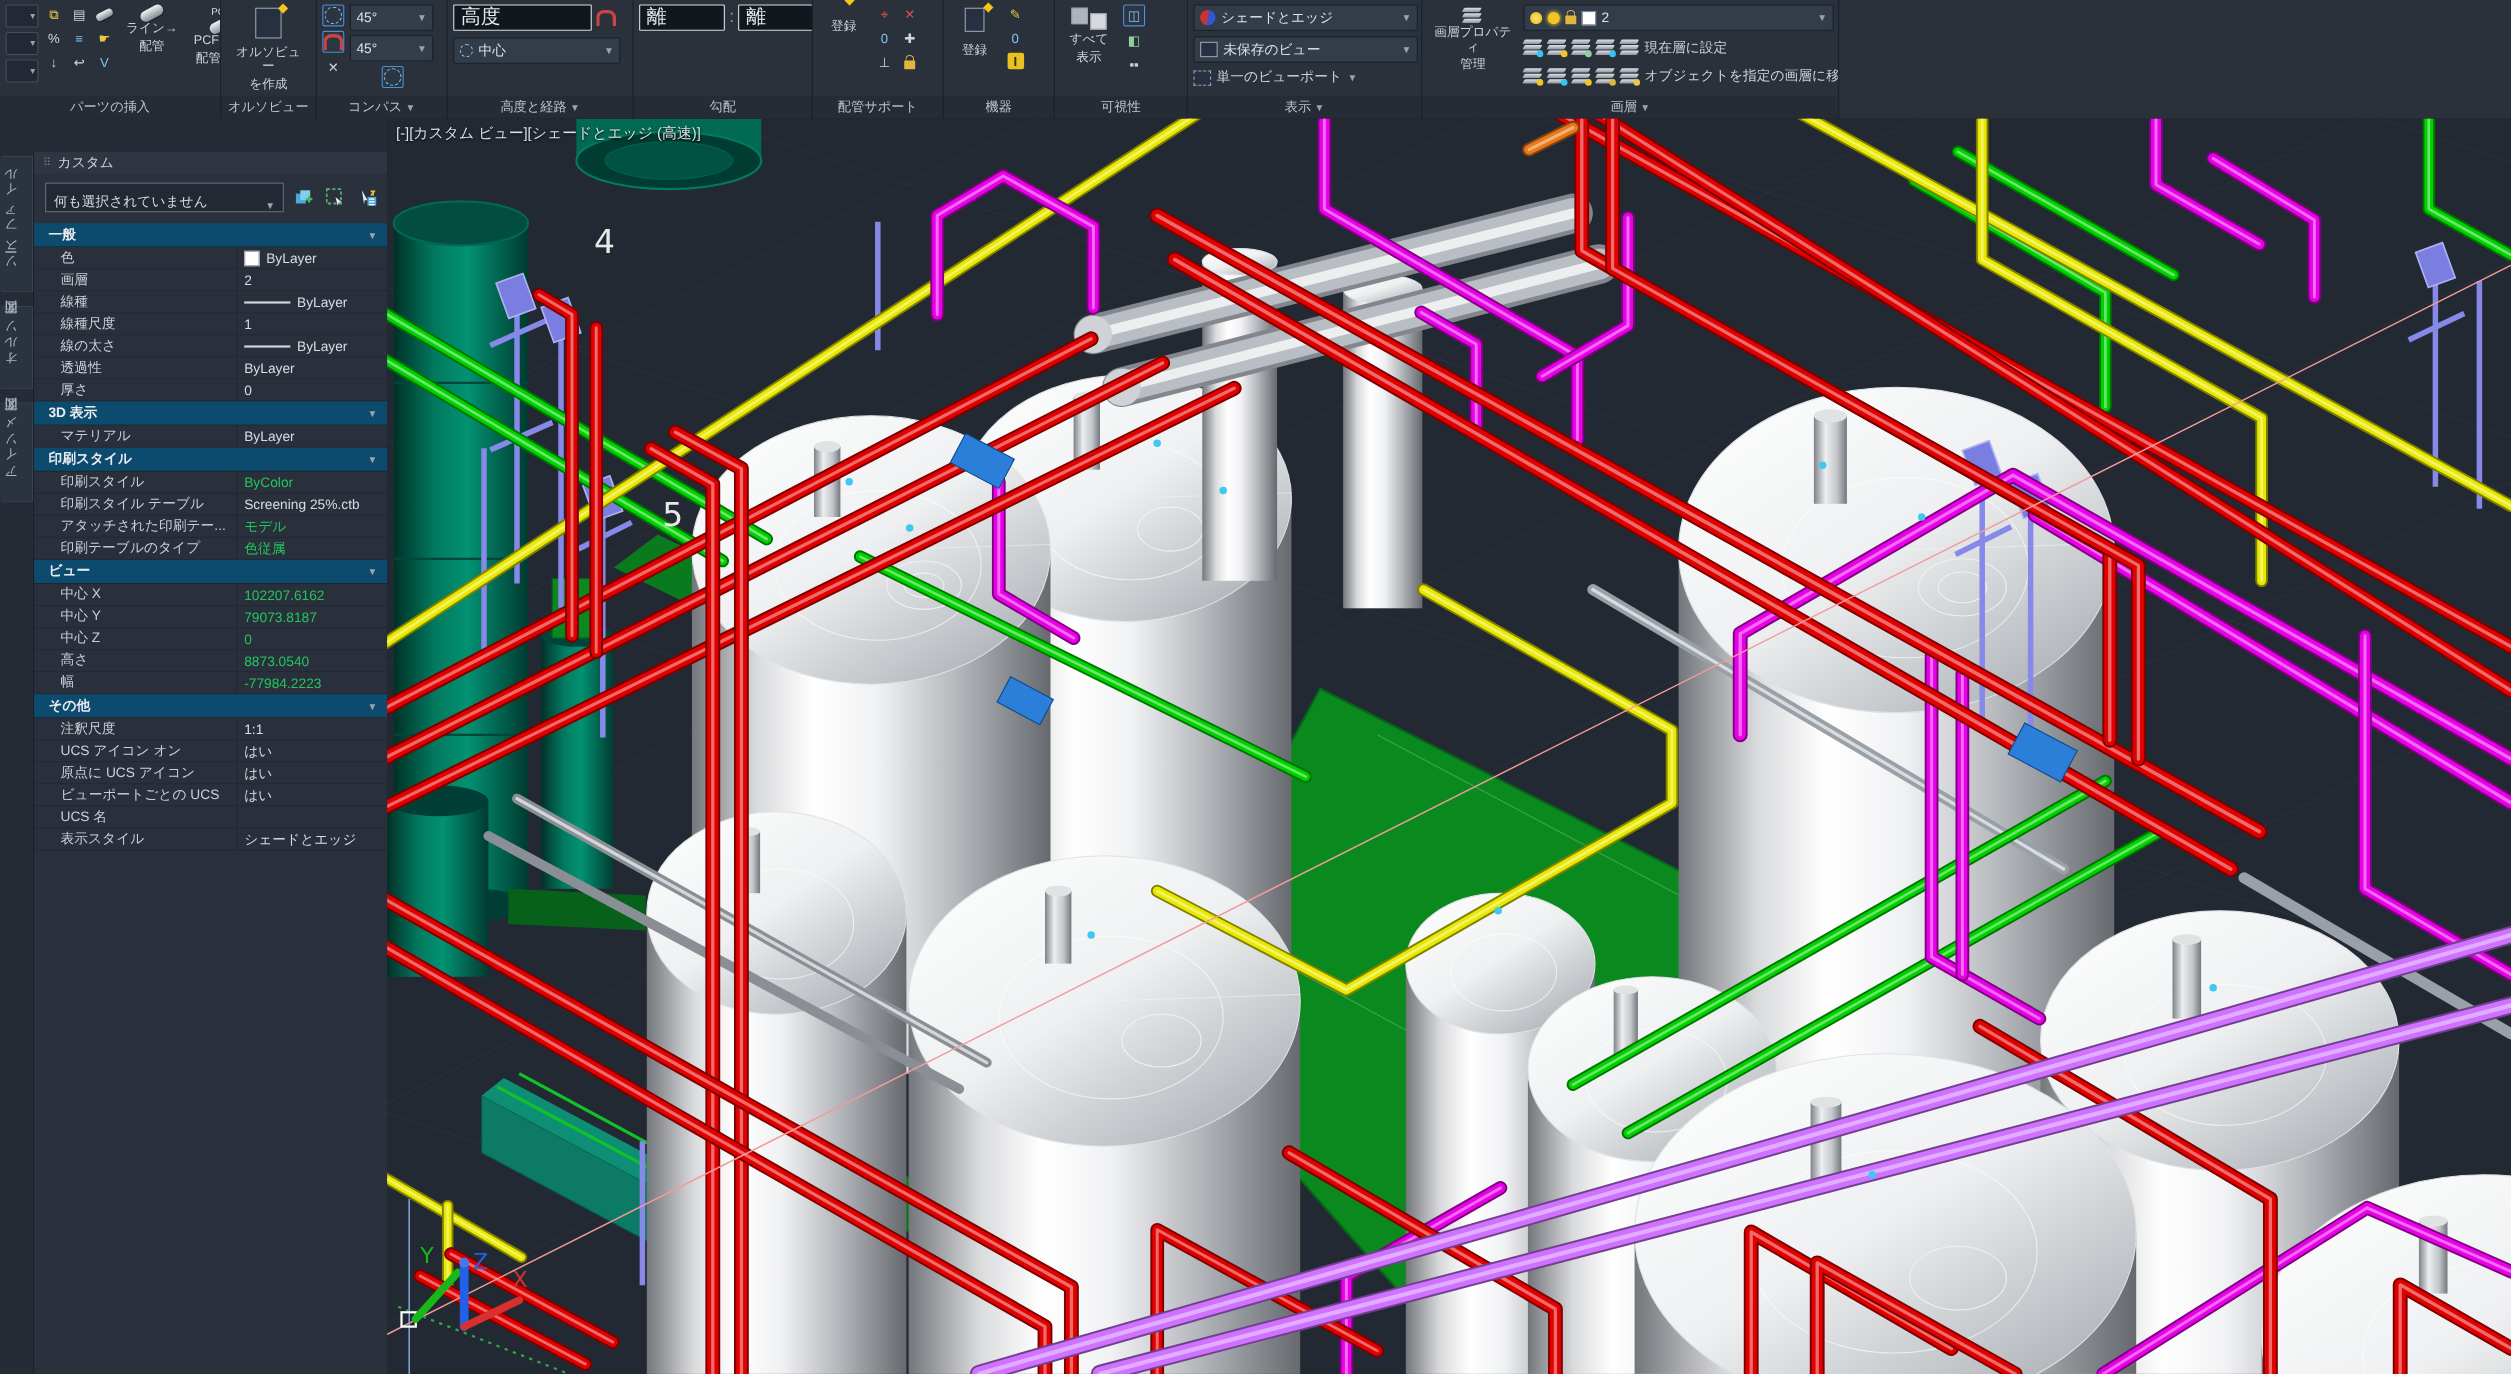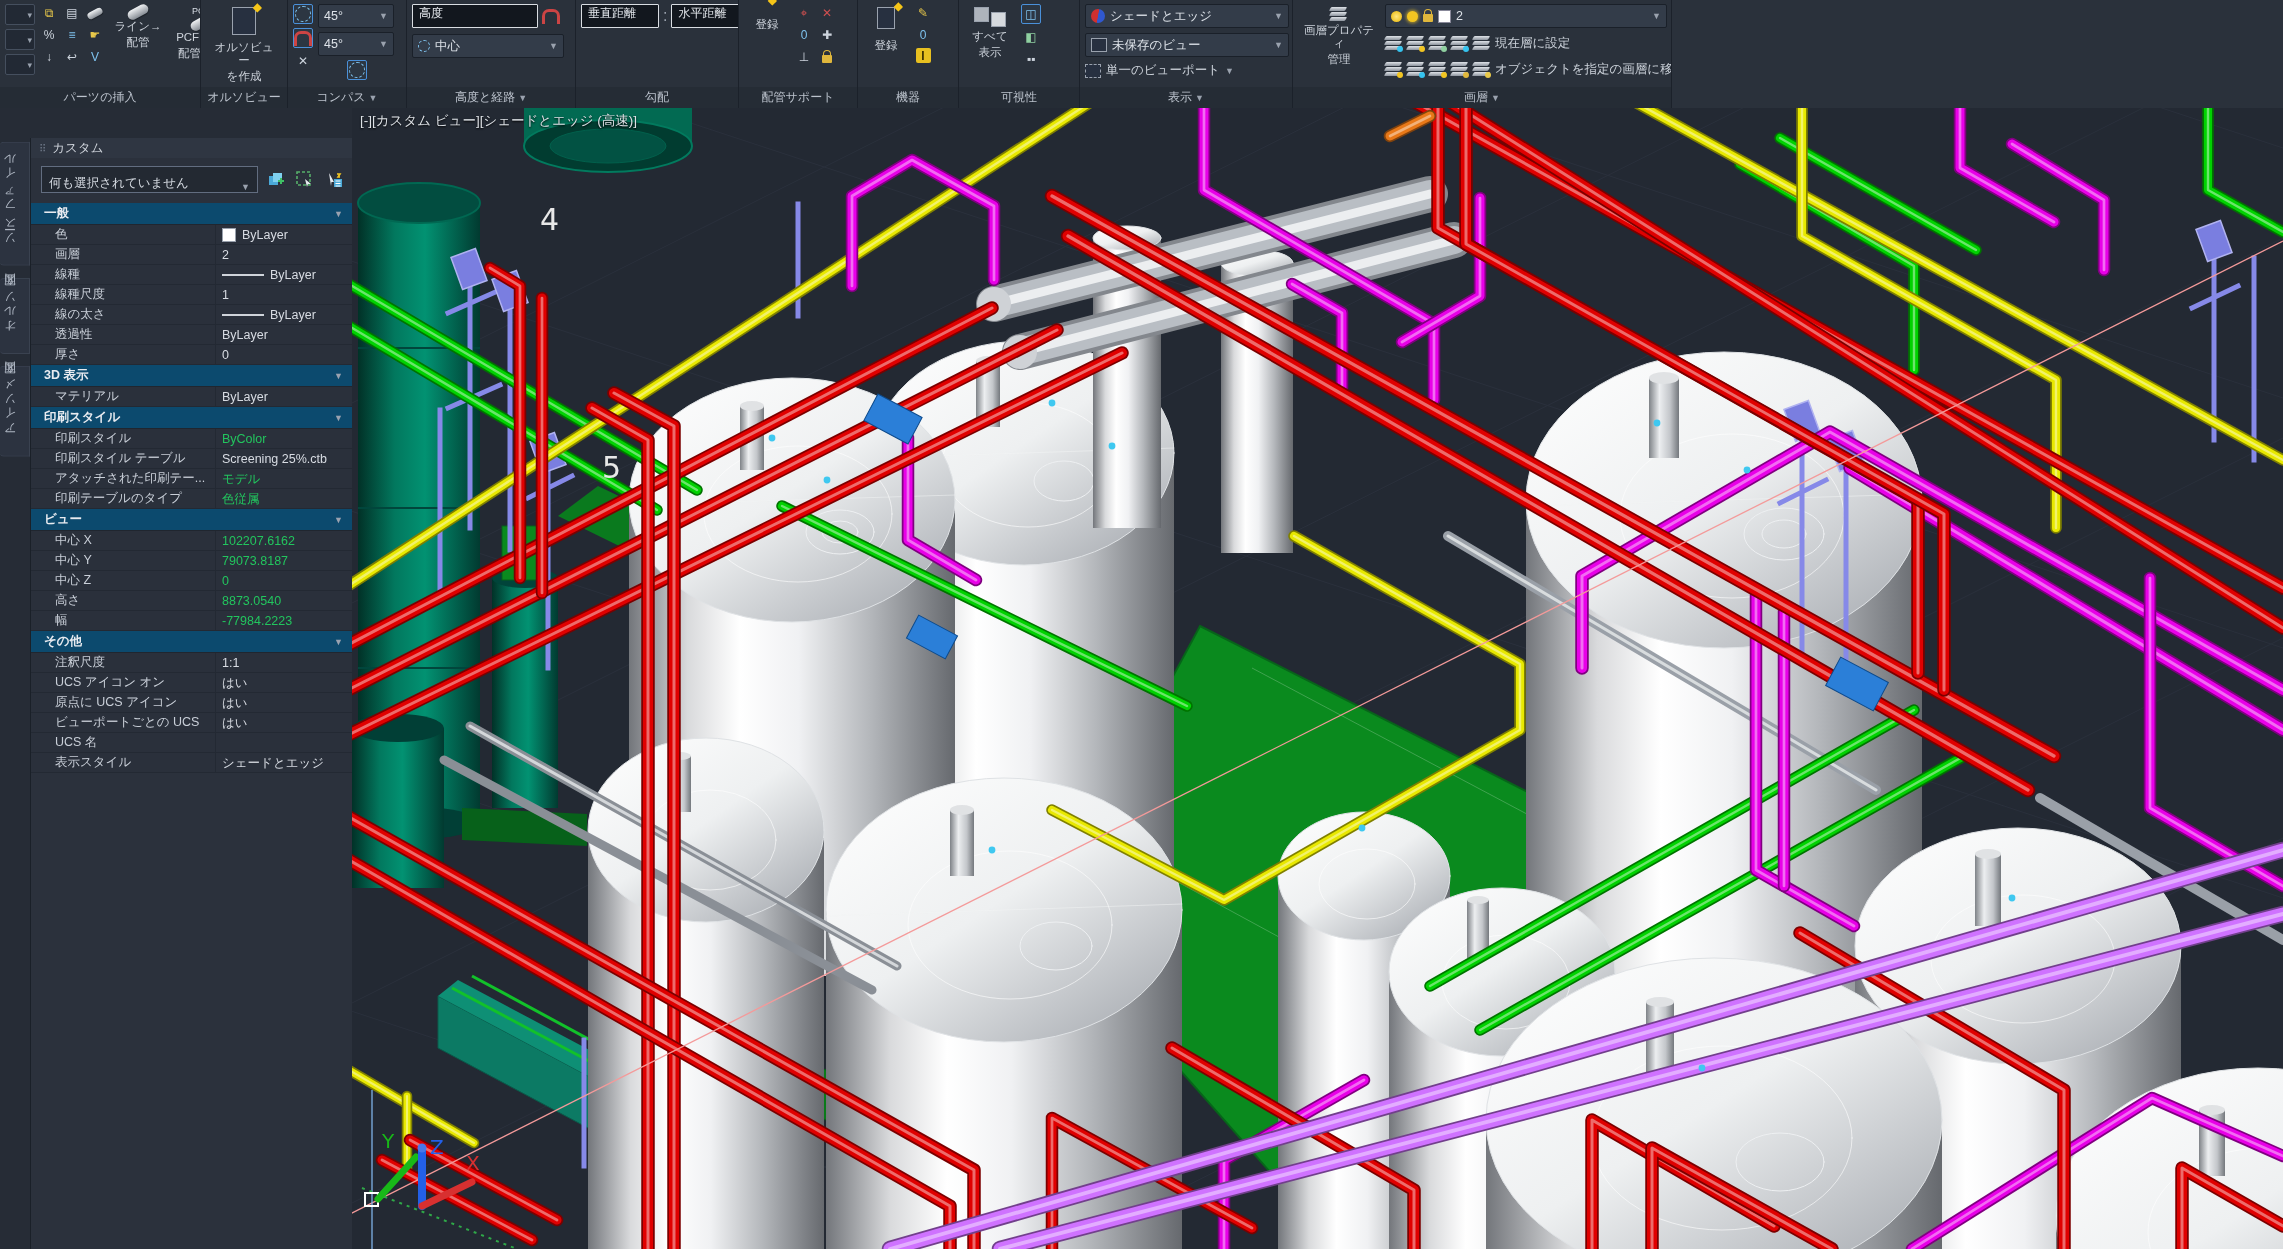--- a/index.html
+++ b/index.html
@@ -21,22 +21,22 @@
       font-size:12px;color:#cdd4dd;background:transparent;}
   .combo-stub{width:26px;height:19px;background:#222934;border:1px solid #454f5e;border-radius:2px;
               color:#9aa2ae;font-size:9px;display:flex;align-items:center;justify-content:flex-end;padding-right:2px;}
   .pipe-ic{width:22px;height:10px;border-radius:5px;background:linear-gradient(#f0f2f4,#878d95);
            transform:rotate(-28deg);box-shadow:0 1px 1px #00000066;}
   .pipe-ic.small{width:16px;height:7px;}
   .star{color:#f5c518;font-size:12px;line-height:10px;}
   .bigbtn{min-width:52px;height:76px;display:flex;flex-direction:column;align-items:center;gap:3px;
           padding:3px 3px 0 3px;font-size:11.5px;line-height:13px;color:#ccd2da;text-align:center;border-radius:2px;}
   .badge{font-size:9px;color:#d8dee6;line-height:8px;}
-  .rfield{background:#12171e;border:1px solid #d9dde2;color:#e6eaef;font-size:12px;height:22px;
-          display:flex;align-items:flex-start;padding:0 6px;border-radius:1px;}
+  .rfield{background:#12171e;border:1px solid #d9dde2;color:#e6eaef;font-size:18px;height:22px;
+          display:flex;align-items:flex-end;padding:0 6px;border-radius:1px;}
   .rfield.dim{border-color:#55606f;color:#8b95a3;}
   .rcombo{background:#333c49;border:1px solid #1a2029;color:#dde2e8;font-size:12.5px;height:22px;
           display:flex;align-items:center;gap:5px;padding:0 5px;border-radius:2px;}
   .rcombo .carr{margin-left:auto;font-size:9px;color:#9aa2ae;}
   .toggle{border:1px solid #4a90d9;border-radius:2px;background:#2c3642;}
   .compass-ic{width:14px;height:14px;border:1.5px dashed #7fc3ef;border-radius:50%;}
   .magnet-ic{width:12px;height:12px;border:3px solid #c44;border-bottom:none;border-radius:7px 7px 0 0;}
   .sphere-ic{width:14px;height:14px;border-radius:50%;background:linear-gradient(100deg,#d03030 48%,#3058d0 52%);}
   .vp-ic{width:14px;height:12px;border:1px solid #9aa2ae;background:#273040;}
   .bulb-ic{width:11px;height:11px;border-radius:50%;background:radial-gradient(#ffe680,#e8b400);}

